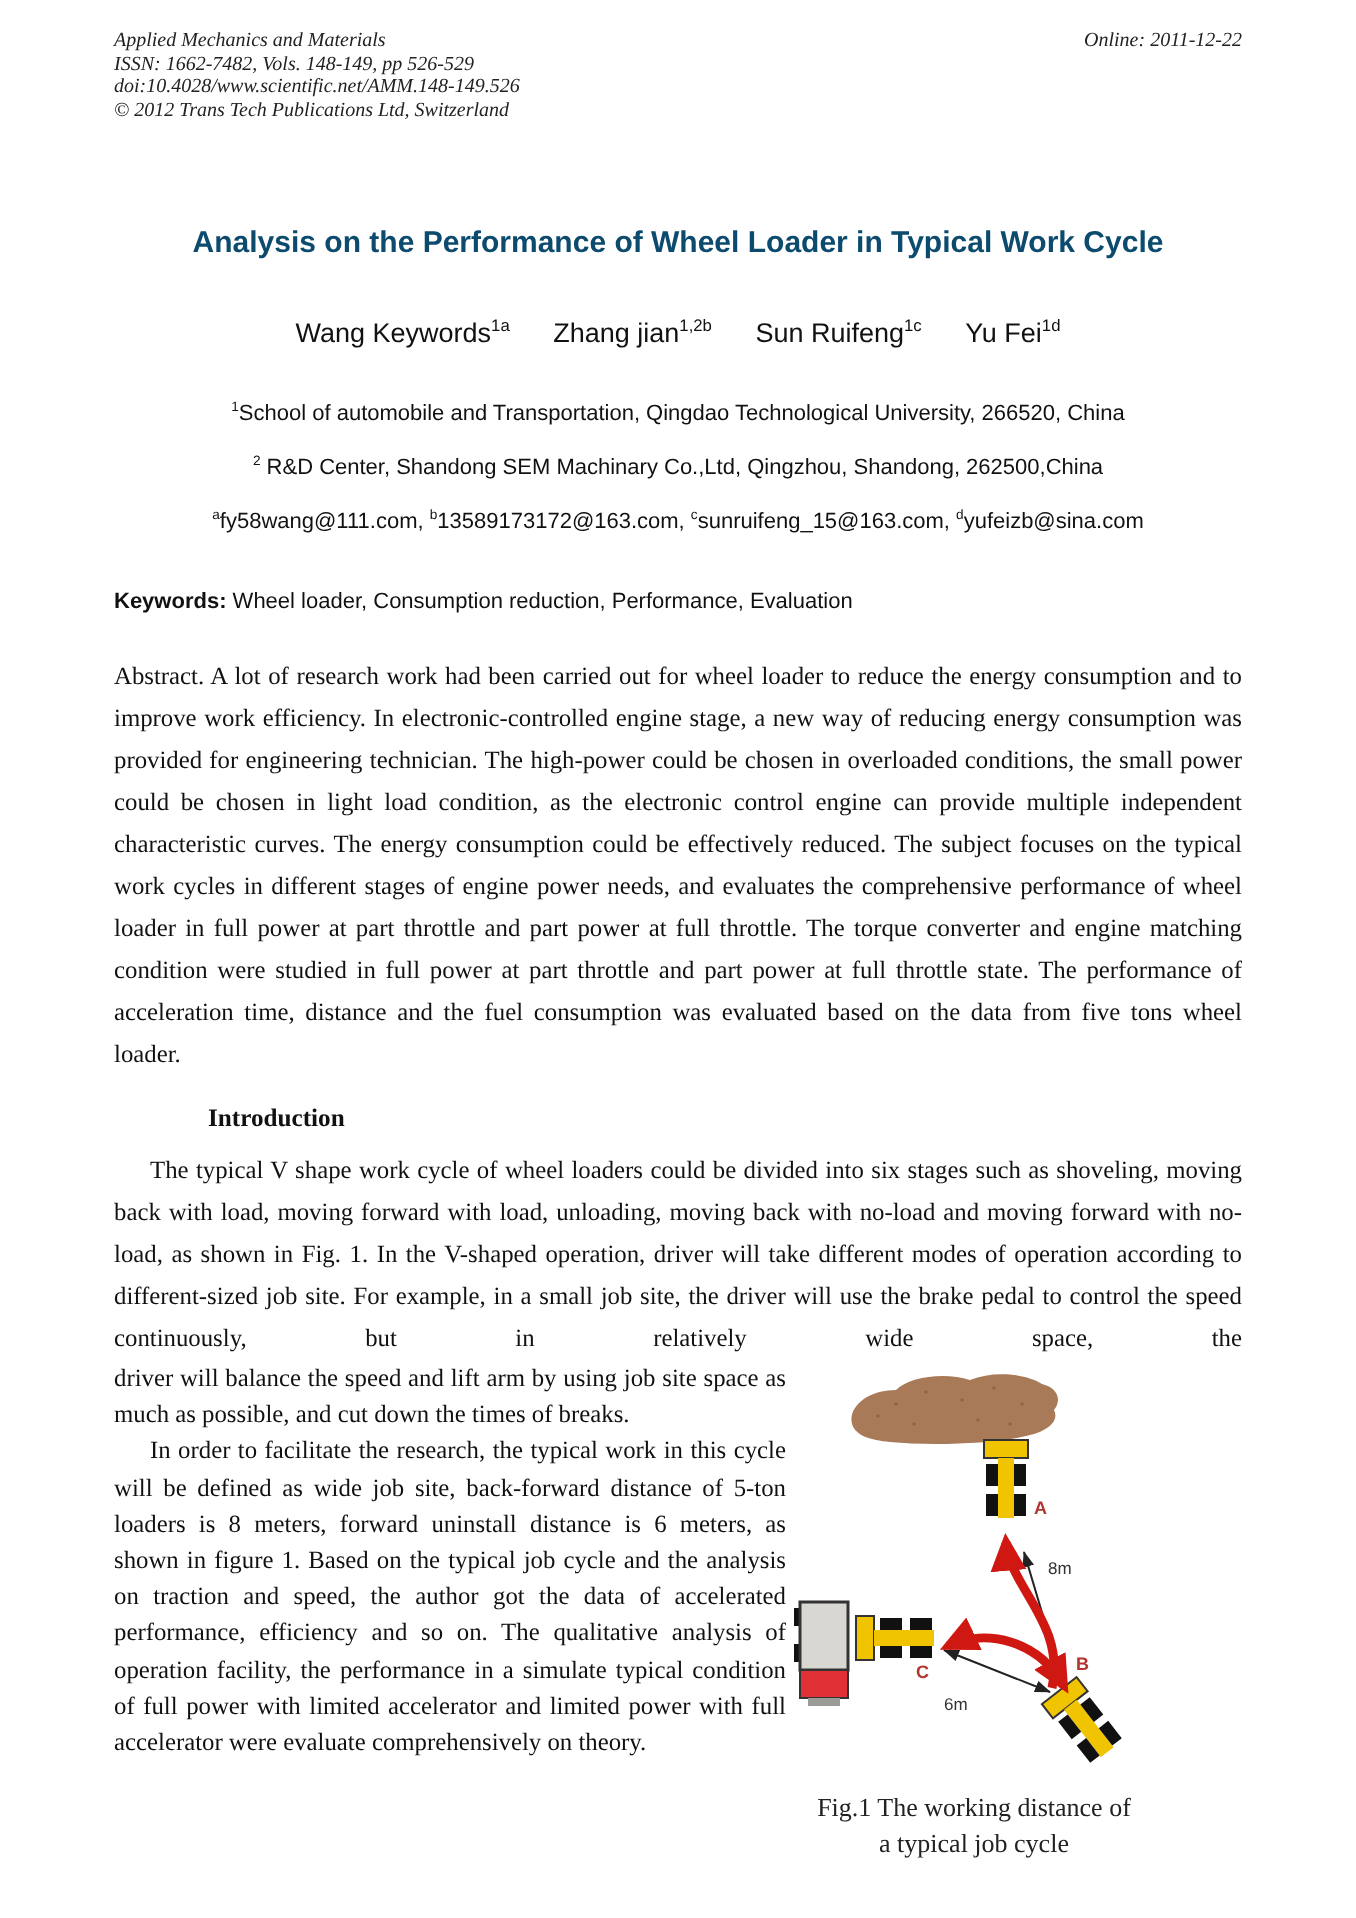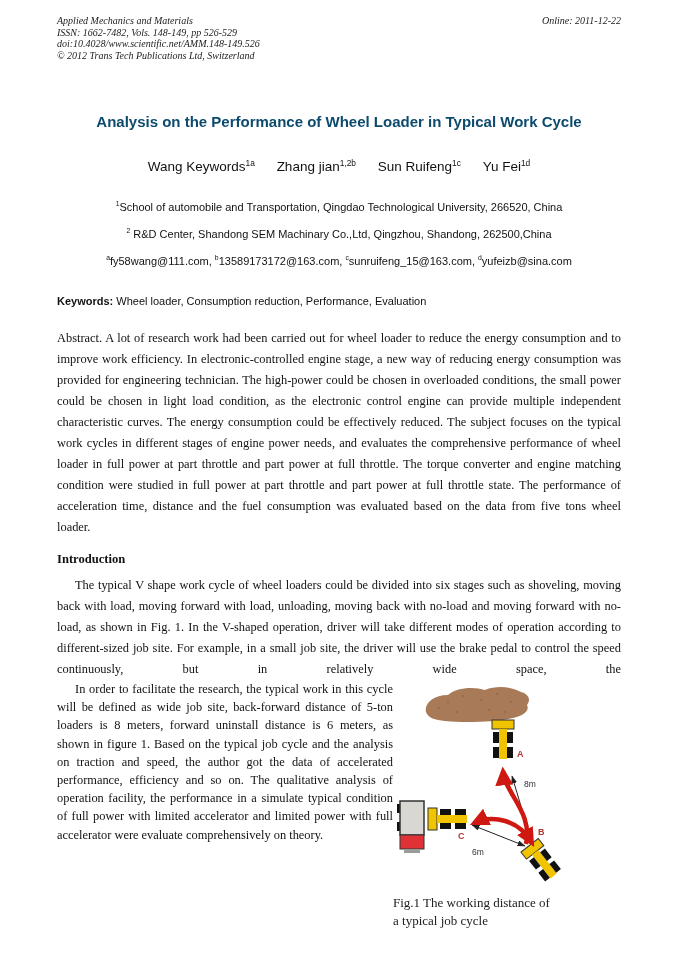--- a/index.html
+++ b/index.html
@@ -19,30 +19,30 @@
   .affil{margin-top:26px;text-align:center;font:11px/13px "Liberation Sans",sans-serif;}
   .affil + .affil{margin-top:14px;}
   .emails{margin-top:14px;text-align:center;font:11px/13px "Liberation Sans",sans-serif;}
 
   .keywords{margin-top:26px;font:11px/14px "Liberation Sans",sans-serif;}
   .keywords b{font-weight:bold;}
 
   .abstract{margin-top:20px;font:12.4px/21px "Liberation Serif",serif;text-align:justify;}
   .abstract b{font-weight:normal;}
 
-  .section-heading{margin-top:13px;font:bold 12.6px/16px "Liberation Serif",serif;}
+  .section-heading{margin-top:13px;font:bold 12.6px/16px "Liberation Serif",serif;margin-left:47px;}
 
   p.body-par{margin:0;font:12.4px/21px "Liberation Serif",serif;text-align:justify;}
   p.par1-full{margin-top:8px;text-indent:18px;text-align-last:justify;}
   p.par-wrap{line-height:18.2px;}
   p.par-indent{line-height:18.2px;text-indent:18px;}
 
   .figure-float{float:right;width:228px;margin:2px 0 2px 0;}
   .figure-inner{width:188px;}
-  .figure-caption{width:188px;text-align:left;font:13px/18px "Liberation Serif",serif;color:#222;margin-top:8px;}
+  .figure-caption{width:188px;text-align:center;font:13px/18px "Liberation Serif",serif;color:#222;margin-top:8px;}
 
   
   .bucket{fill:var(--loader-yellow);stroke:#333;stroke-width:1;}
   .lbody{fill:var(--loader-yellow);}
   .wheel{fill:var(--wheel-black);}
   .redline{stroke:var(--arrow-red);stroke-width:4.5;fill:none;}
   .redfill{fill:var(--arrow-red);}
   .thinline{stroke:#222;stroke-width:1;fill:none;}
   .blackfill{fill:#222;}
   .ptlabel{font:bold 9px "Liberation Sans",sans-serif;fill:var(--label-red);}
@@ -142,15 +142,16 @@
         <text class="distlabel" x="131" y="105">8m</text>
         <text class="distlabel" x="79" y="173">6m</text>
       </svg>
       <div class="figure-caption">
         <div>Fig.1 The working distance of</div>
         <div>a typical job cycle</div>
       </div>
     </div>
   </div>
 
+  <p class="body-par par-wrap">driver will balance the speed and lift arm by using job site space as much as possible, and cut down the times of breaks.</p>
   <p class="body-par par-indent">In order to facilitate the research, the typical work in this cycle will be defined as wide job site, back-forward distance of 5-ton loaders is 8 meters, forward uninstall distance is 6 meters, as shown in figure 1. Based on the typical job cycle and the analysis on traction and speed, the author got the data of accelerated performance, efficiency and so on. The qualitative analysis of operation facility, the performance in a simulate typical condition of full power with limited accelerator and limited power with full accelerator were evaluate comprehensively on theory.</p>
 
 </div>
 
 </body></html>

